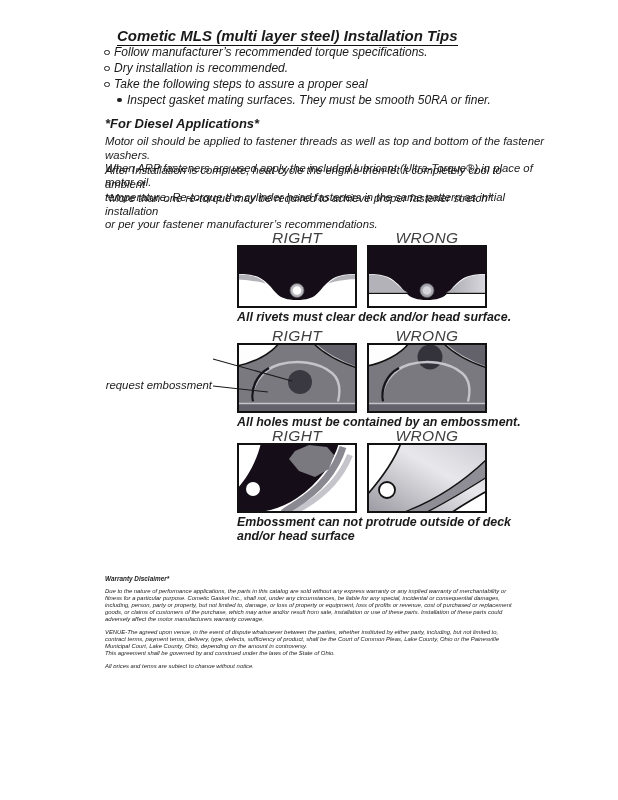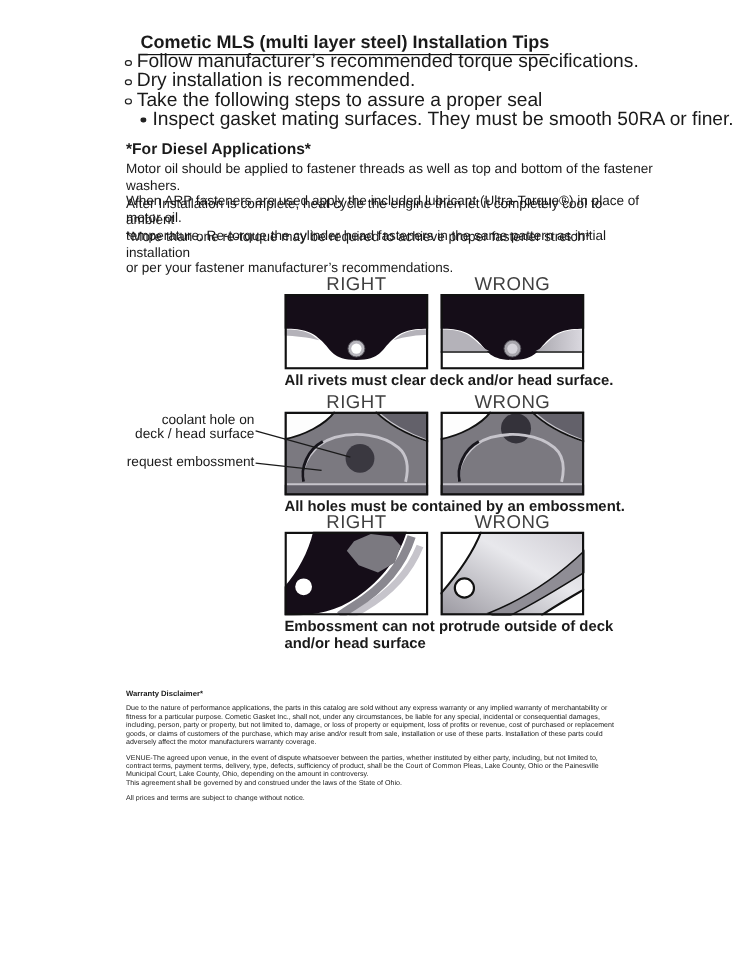--- a/index.html
+++ b/index.html
@@ -1,26 +1,26 @@
 <!DOCTYPE html>
 <html><head>
 <meta charset="utf-8">
 <style>
   html,body { margin:0; padding:0; background:#fff; }
   .page {
     position:relative; width:618px; height:668px; background:#ffffff;
-    font-family:"Liberation Sans", sans-serif; color:#1a1a1a; overflow:hidden;
+    font-family:"Liberation Sans", sans-serif; color:#1a1a1a; overflow:hidden;font-style:italic;
   }
   
   .title {
     position:absolute; left:117px; top:27px;
     font-size:15px; font-weight:bold;
     border-bottom:1.6px solid #111; padding-bottom:1px; display:inline-block;
   }
-  .bullets { position:absolute; left:104px; top:44px; font-size:16px; line-height:16px; }
+  .bullets { position:absolute; left:104px; top:44px; font-size:12px; line-height:16px; }
   .bullets ul { list-style:none; margin:0; padding:0; }
   .bullets li { position:relative; padding-left:10px; }
   .bullets li.main::before {
     content:""; position:absolute; left:0; top:5.5px; width:3.5px; height:3.5px;
     border:1px solid #222; border-radius:50%;
   }
   .bullets ul.sub { margin-left:13px; }
   .bullets ul.sub li::before {
     content:""; position:absolute; left:0; top:5.5px; width:4.5px; height:4.5px;
     background:#222; border-radius:50%;
@@ -110,22 +110,20 @@
     <circle cx="60" cy="45.5" r="7" fill="#a8a6ad" stroke="#56545b" stroke-width="0.8"></circle>
     <circle cx="60" cy="45.5" r="4.3" fill="#d6d4db"></circle>
     <rect x="1" y="1" width="118" height="61" fill="none" stroke="#111" stroke-width="2"></rect>
   </svg>
 
   <div class="fig-caption cap1">All rivets must clear deck and/or head surface.</div>
 
   <div class="fig-label lbl-right2">RIGHT</div>
   <div class="fig-label lbl-wrong2">WRONG</div>
 
-  <div class="fig2-labels">coolant hole on
-deck / head surface</div>
   <div class="fig2-label-emboss">request embossment</div>
 
   <svg class="figbox f2 f2l" width="120" height="70" viewBox="0 0 120 70">
     <rect x="0" y="0" width="120" height="70" fill="#7b7980"></rect>
     <rect x="0" y="61" width="120" height="9" fill="#63616a"></rect>
     <line x1="2" y1="60.5" x2="118" y2="60.5" stroke="#c6c4cb" stroke-width="1.6"></line>
     <path d="M0,0 H42 C34,11 16,20 0,23 Z" fill="#fdfdfd"></path>
     <path d="M42,0 C34,11 16,20 0,23" fill="none" stroke="#111" stroke-width="1.6"></path>
     <path d="M76,0 H120 V25 C102,19 87,11 76,0 Z" fill="#63616a"></path>
     <path d="M79,2 C90,12 104,19 119,24.5" fill="none" stroke="#c6c4cb" stroke-width="2.2"></path>

